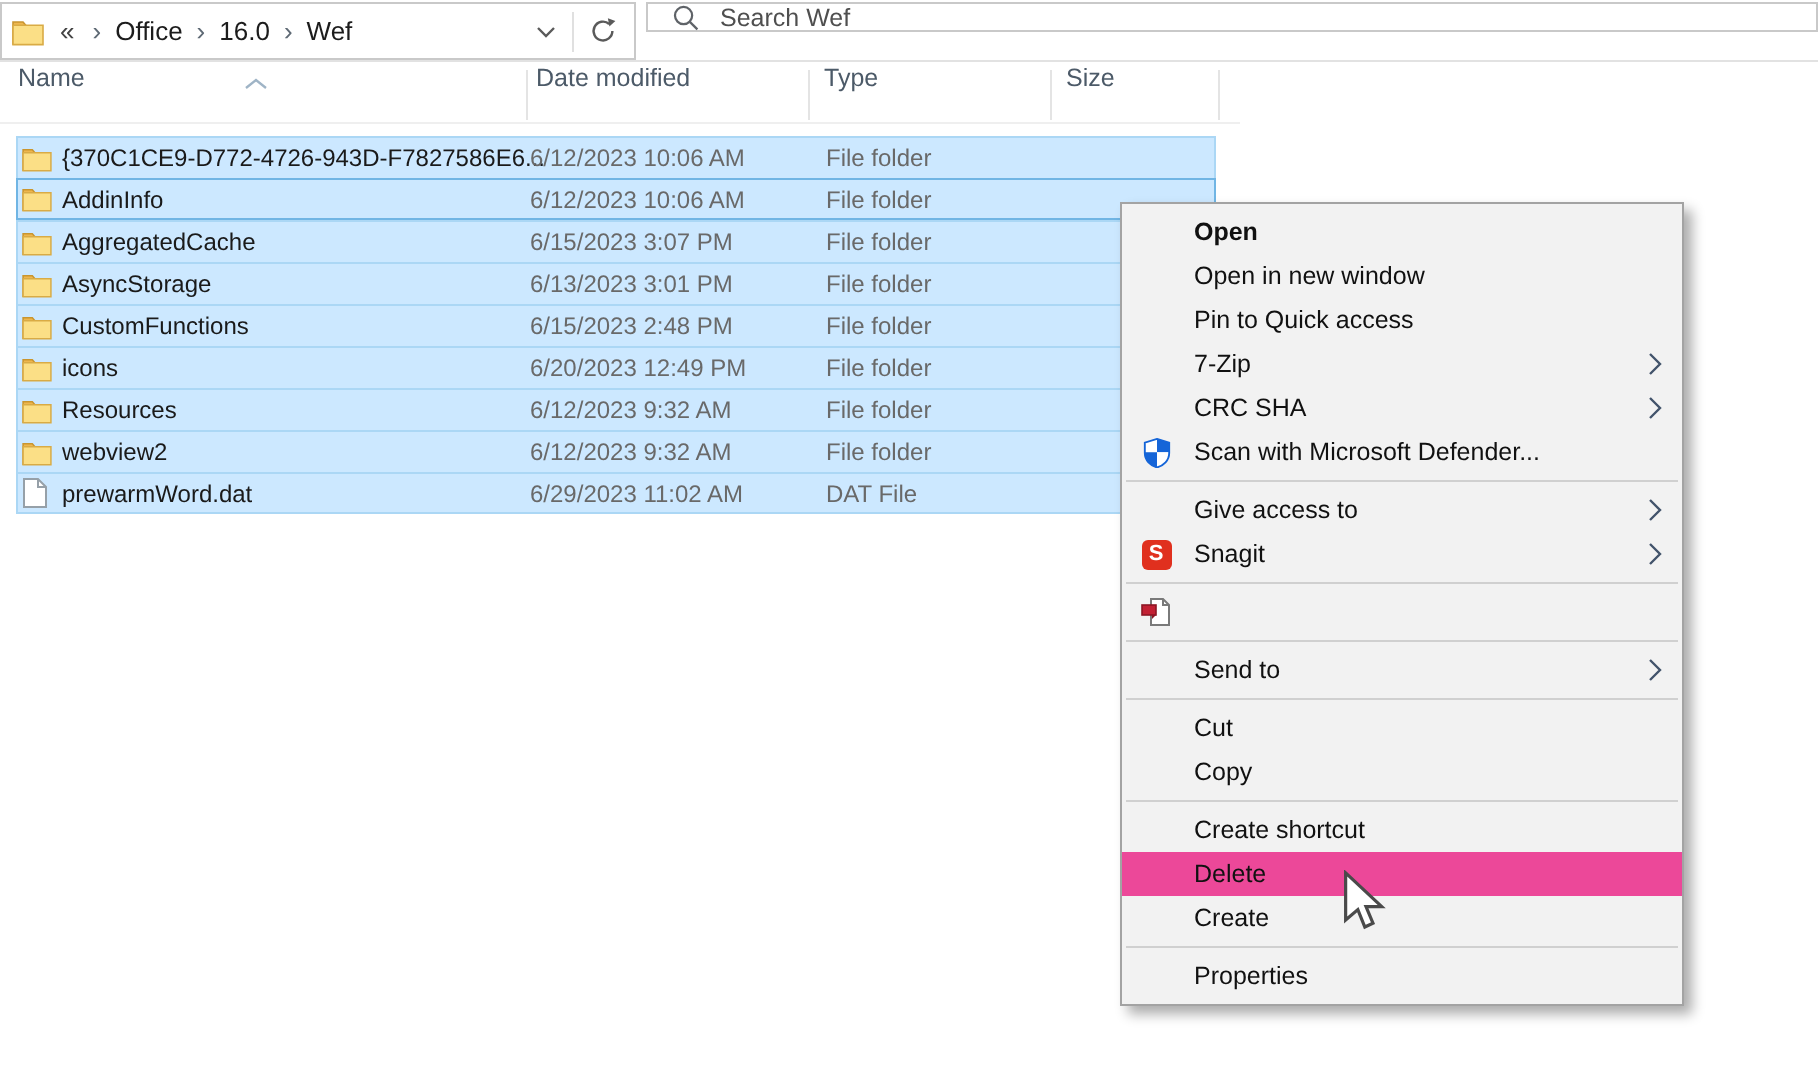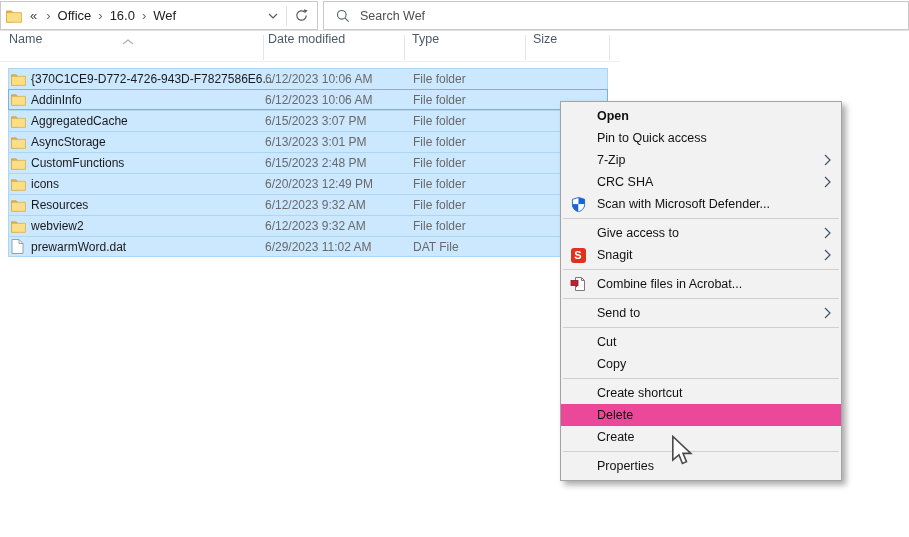--- a/index.html
+++ b/index.html
@@ -10,21 +10,21 @@
   .toolbar { position:absolute; left:0; top:0; width:909px; height:31px; background:#fff; border-bottom:1px solid #e2e2e2; }
   .addressbar { position:absolute; left:0; top:1px; width:318px; height:29px; border:1px solid #c9c9c9; background:#fff; display:flex; align-items:center; }
   .crumb-foldericon { margin:0 6px 0 5px; display:flex; }
   .breadcrumb { display:flex; align-items:center; font-size:13px; color:#1c1c1c; }
   .breadcrumb .chev { color:#5f6a75; font-size:13px; padding:0 7px; }
   .breadcrumb .overflow { color:#444; padding:0 2px 0 2px; font-size:13px; }
   .crumb { cursor:default; }
   .addr-dropdown { position:absolute; right:31px; top:0; width:27px; height:27px; display:flex; align-items:center; justify-content:center; }
   .addr-sep { position:absolute; right:30px; top:4px; width:1px; height:20px; background:#e0e0e0; }
   .addr-refresh { position:absolute; right:2px; top:0; width:27px; height:27px; display:flex; align-items:center; justify-content:center; }
-  .searchbox { position:absolute; left:323px; top:1px; width:586px; height:29px; border:1px solid #c9c9c9; background:#fff; display:flex; align-items:center; }
+  .searchbox { position:absolute; left:323px; top:1px; width:586px; height:15px; border:1px solid #c9c9c9; background:#fff; display:flex; align-items:center; }
   .searchbox input { border:none; outline:none; font-family:"Liberation Sans",sans-serif; font-size:12.5px; color:#333; width:480px; background:transparent; }
   .searchbox input::placeholder { color:#4f4f4f; opacity:1; }
   .search-glyph { margin:0 10px 0 12px; display:flex; }
 
   
   .headers { position:absolute; left:0; top:32px; width:620px; height:30px; font-size:12.5px; color:#4c5a68; }
   .hdr { position:absolute; top:0; cursor:default; }
   .hdr-name { left:9px; }
   .hdr-date { left:268px; }
   .hdr-type { left:412px; }
@@ -241,20 +241,23 @@
       <span class="size"></span>
     </div>
 
   </div>
 
   <div class="ctxmenu">
     <div class="mi bold">
         <span class="label">Open</span>
       </div>
     <div class="mi">
+        <span class="label">Open in new window</span>
+      </div>
+    <div class="mi">
         <span class="label">Pin to Quick access</span>
       </div>
     <div class="mi">
         <span class="label">7-Zip</span>
         <span class="sub-arrow"><svg width="7" height="12" viewBox="0 0 7 12">
             <polyline points="1,1 6,6 1,11" fill="none" stroke="#42536b" stroke-width="1.2"></polyline>
           </svg></span>
       </div>
     <div class="mi">
         <span class="label">CRC SHA</span>
@@ -300,21 +303,20 @@
     <div class="msep"></div>
     <div class="mi">
       <span class="mi-icon">
         <svg width="16" height="16" viewBox="0 0 16 16">
           <path d="M5.5 1.5 h6 l3 3 V14.5 H5.5 Z" fill="#fff" stroke="#7a7a7a" stroke-width="1"></path>
           <path d="M11.5 1.5 v3 h3" fill="none" stroke="#7a7a7a" stroke-width="1"></path>
           <rect x="1" y="4.5" width="7" height="5" fill="#c22033" stroke="#8d1624" stroke-width="0.8"></rect>
           <path d="M8 9.5 l-2 2 v-2 Z" fill="#8d1624"></path>
         </svg>
       </span>
-      <span class="label">Combine files in Acrobat...</span>
     </div>
     <div class="msep"></div>
     <div class="mi">
         <span class="label">Send to</span>
         <span class="sub-arrow"><svg width="7" height="12" viewBox="0 0 7 12">
             <polyline points="1,1 6,6 1,11" fill="none" stroke="#42536b" stroke-width="1.2"></polyline>
           </svg></span>
       </div>
     <div class="msep"></div>
     <div class="mi">

